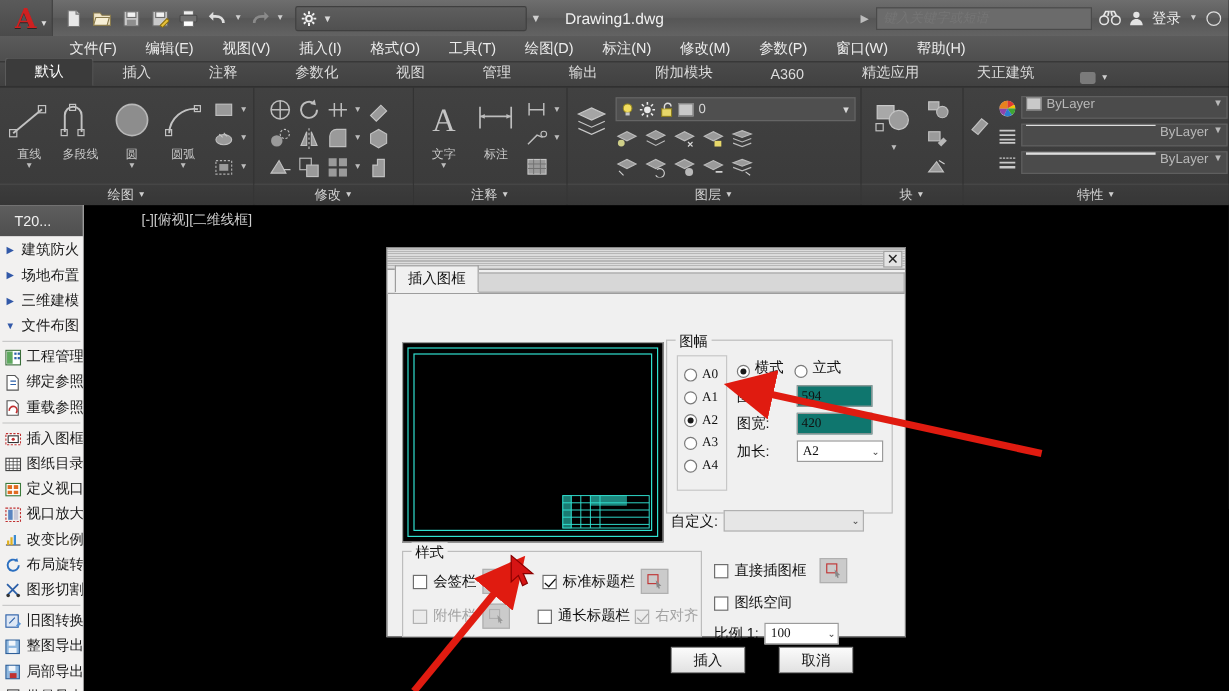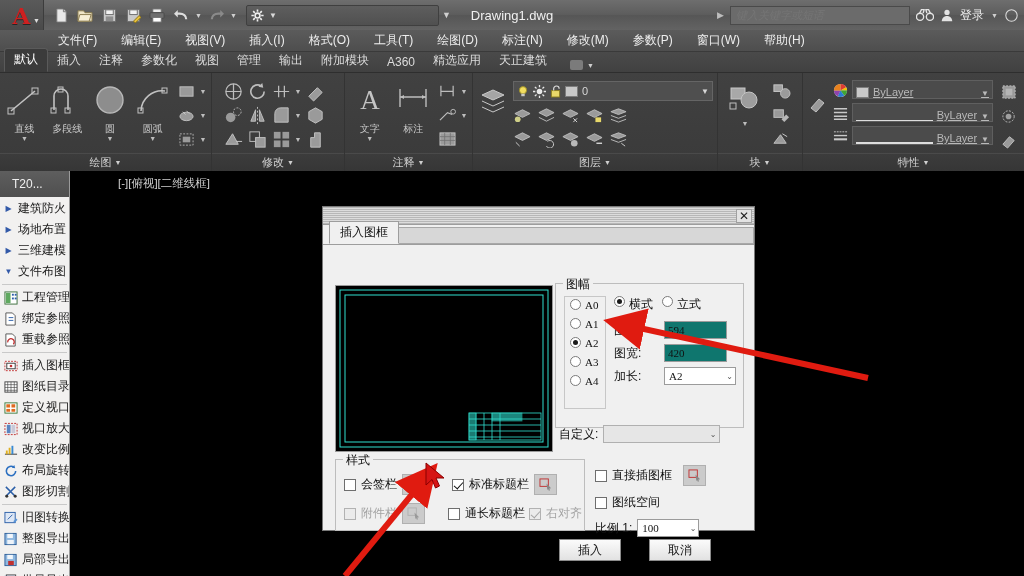--- a/index.html
+++ b/index.html
@@ -80,21 +80,21 @@
   }
   .menu-item { color: #ededed; font-size: 12px; padding: 2px 12px; white-space: nowrap; }
 
   
   .ribbon-tabs {
     position: absolute; top: 52px; left: 0; width: 1024px; height: 21px;
     background: linear-gradient(to bottom,#4a4a4a,#414141);
     display: flex; align-items: flex-end; padding-left: 4px;
     border-bottom: 1px solid #2e2e2e;
   }
-  .rtab { color: #dcdcdc; font-size: 12px; padding: 2px 9px 3px; white-space: nowrap; }
+  .rtab { color: #dcdcdc; font-size: 12px; padding: 2px 24px 3px; white-space: nowrap; }
   .rtab.active {
     background: #3b3b3b; color: #fff;
     border: 1px solid #5a5a5a; border-bottom: 1px solid #3b3b3b;
     border-radius: 3px 3px 0 0;
   }
   .rtab-extra { margin-left: 14px; display: flex; align-items: center; gap: 3px; padding-bottom:2px;}
   .rtab-extra .bx { width: 13px; height: 10px; background: #7b7b7b; border-radius: 2px; }
 
   
   .ribbon {
@@ -129,24 +129,24 @@
   .drop-tiny { font-size: 7px; color: #bdbdbd; width: 8px; text-align: center; }
 
   
   .layer-combo {
     width: 200px; height: 20px; margin: 4px 0 3px 2px;
     background: #4f4f4f; border: 1px solid #656565;
     display: flex; align-items: center; gap: 4px; padding: 0 3px;
   }
   .layer-combo .lc-text { color: #d6d6d6; font-size: 11px; flex: 1; }
   .prop-combo {
-    width: 141px; height: 19px; margin-bottom: 2px;
+    width: 172px; height: 19px; margin-bottom: 2px;
     background: #4b4b4b; border: 1px solid #5f5f5f;
-    display: flex; align-items: flex-end; gap: 4px; padding: 0 3px;
-    color: #b9b9b9; font-size: 11px; text-decoration: underline;
+    display: flex; align-items: flex-start; gap: 4px; padding: 0 3px;
+    color: #b9b9b9; font-size: 11px;
   }
   .swatch { width: 13px; height: 11px; background: #c9c9c9; border: 1px solid #7d7d7d; }
   .lt-line { flex: 1; height: 1px; background: #dedede; }
   .lw-line { flex: 1; height: 2px; background: #dedede; }
   .prop-combo .pc-text { color: #b9b9b9; }
   .prop-combo .pc-arrow { font-size: 8px; }
 
   
   .canvas {
     position: absolute; top: 171px; left: 0; width: 1024px; height: 405px;
@@ -215,21 +215,21 @@
     position: absolute; top: -8px; left: 7px; background: #f0f0f0;
     padding: 0 3px; font-size: 12px; color: #111;
   }
 
   .grp-tufu { left: 232px; top: 38px; width: 189px; height: 145px; }
   .inner-box {
     position: absolute; border: 1px solid #c7c7c7;
   }
   .rad-col { left: 8px; top: 12px; width: 42px; height: 113px; }
 
-  .radio-item { display: flex; align-items: flex-start; gap: 4px; height: 19px; font-size: 11px; color:#111;}
+  .radio-item { display: flex; align-items: flex-end; gap: 4px; height: 19px; font-size: 11px; color:#111;}
   .radio {
     width: 11px; height: 11px; border-radius: 50%;
     border: 1px solid #7a7a7a; background: #fff; position: relative; flex: 0 0 11px;
   }
   .radio.checked::after {
     content: ''; position: absolute; left: 2px; top: 2px; width: 5px; height: 5px;
     border-radius: 50%; background: #1a1a1a;
   }
   .rlabel { font-family: "Liberation Serif", serif; font-size: 11px; }
 

